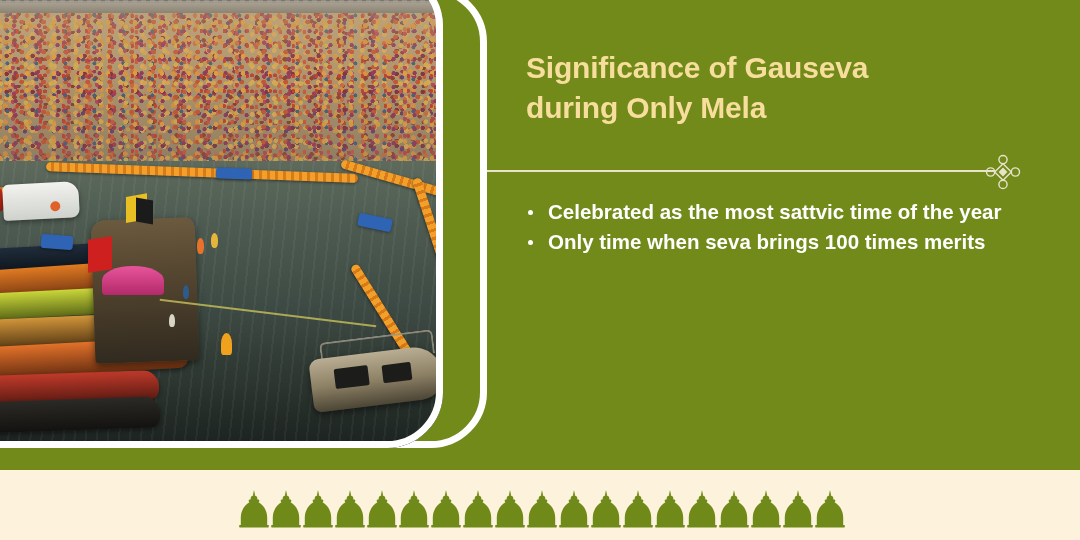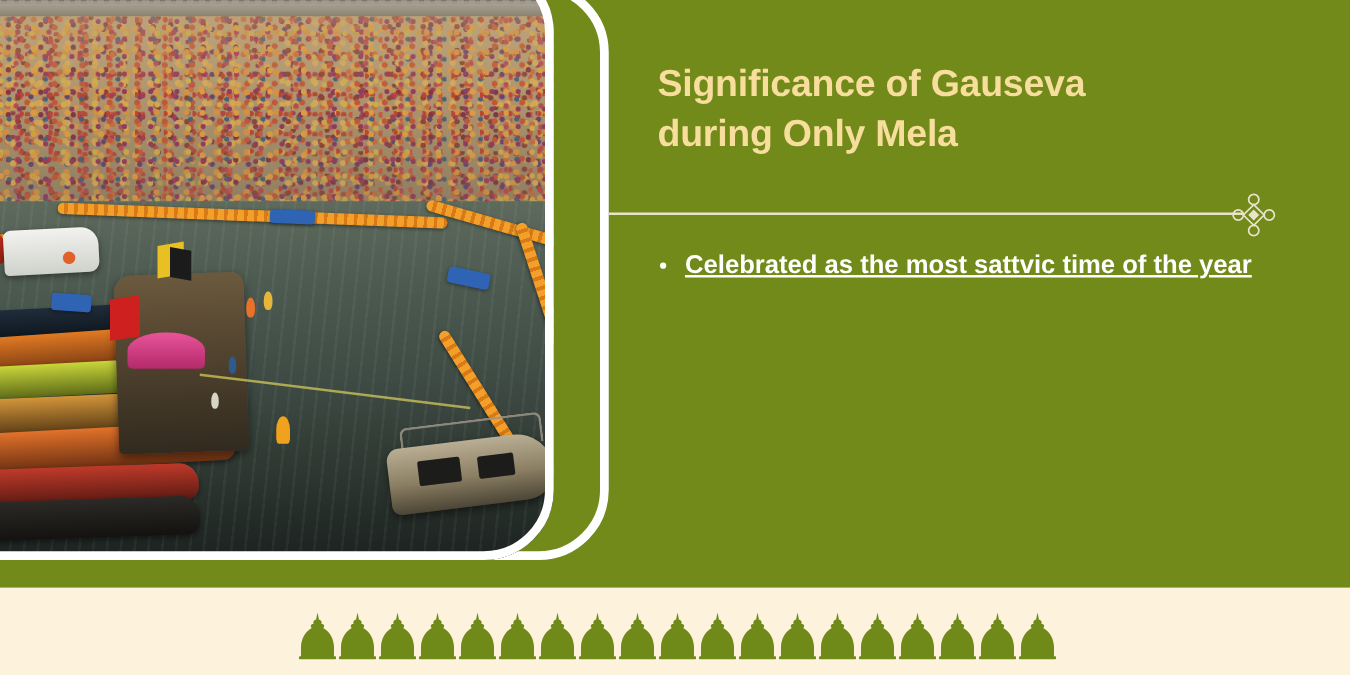--- a/index.html
+++ b/index.html
@@ -255,21 +255,20 @@
   #bullets {
     position:absolute; left:28px; top:198px; width:520px;
     list-style:none;
   }
   #bullets li {
     position:relative;
     color:#FFFFFF;
     font-size:20.5px; font-weight:bold; line-height:1.40;
     padding-left:30px;
     margin-bottom:1px;
-    text-decoration:underline;
   }
   #bullets li::before {
     content:"";
     position:absolute; left:10px; top:12px;
     width:5px; height:5px; border-radius:50%;
     background:#FFFFFF;
   }
 
   
   #bottom-band {
@@ -357,20 +356,21 @@
           <circle cx="5.6" cy="18" r="4.1"></circle>
           <circle cx="30.4" cy="18" r="4.1"></circle>
           <path d="M18 9.7 L26.3 18 L18 26.3 L9.7 18 Z"></path>
           <path d="M18 14.6 L21.4 18 L18 21.4 L14.6 18 Z" fill="#E9E3CC"></path>
         </svg>
       </div>
     </div>
 
     <ul id="bullets">
       <li>Celebrated as the most sattvic time of the year</li>
+      <li>Only time when seva brings 100 times merits</li>
     </ul>
   </div>
 
   <div id="bottom-band">
     <div id="dome-row">
         <svg class="dome" viewBox="0 0 32 38" xmlns="http://www.w3.org/2000/svg">
           <path fill="#6F8A19" d="M16 0 L17.1 5.2 L16 6.4 L14.9 5.2 Z"></path>
           <path fill="#6F8A19" d="M16 5.4 C18.6 5.4 19.9 7.4 19.1 9.2 C21.3 9.0 22.1 11.0 20.6 12.3 C25.6 15.0 29.2 21.0 29.2 27.6 L29.2 36.4 L2.8 36.4 L2.8 27.6 C2.8 21.0 6.4 15.0 11.4 12.3 C9.9 11.0 10.7 9.0 12.9 9.2 C12.1 7.4 13.4 5.4 16 5.4 Z"></path>
           <rect fill="#6F8A19" x="1.2" y="35.0" width="29.6" height="2.4" rx="0.6"></rect>
         </svg>

